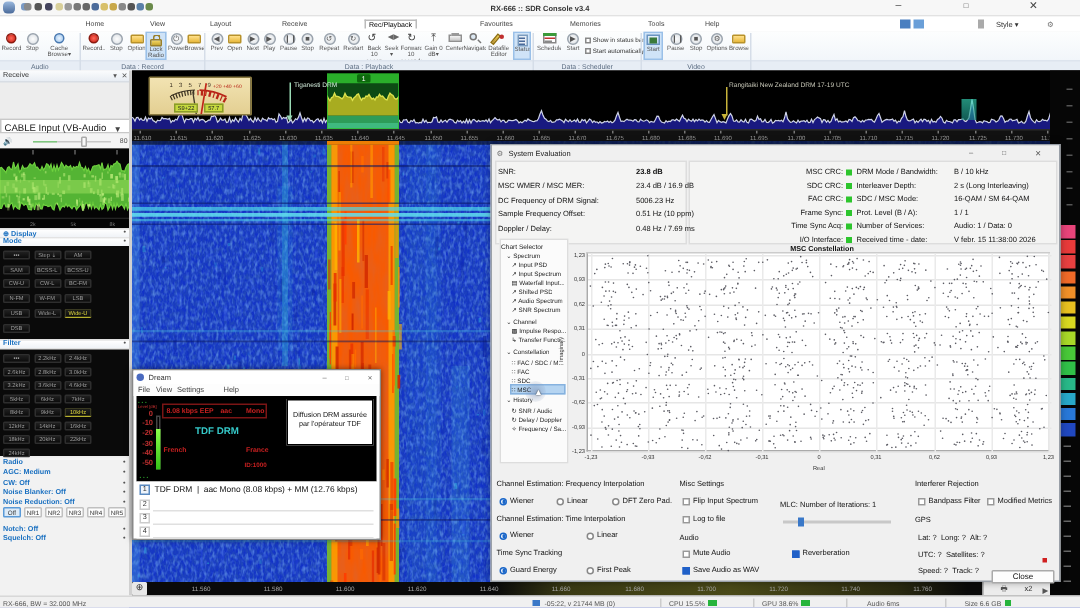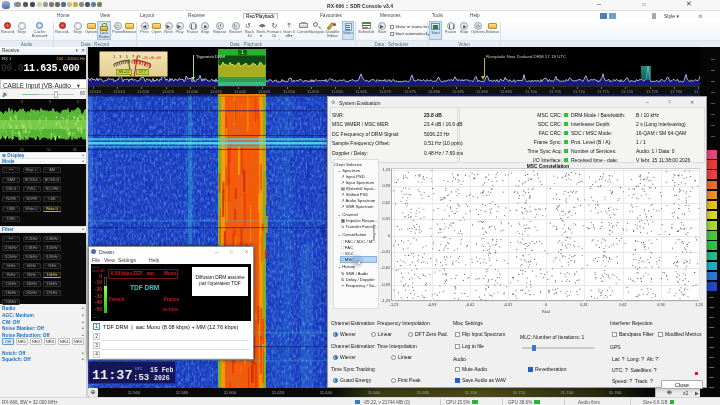--- a/index.html
+++ b/index.html
@@ -207,25 +207,20 @@
       <div class="gsep" style="left:136px"></div>
       <div class="grouplabel" style="left:137px;width:218px;text-align:center">Data : Playback</div>
       <div class="gsep" style="left:355px"></div>
       <div class="grouplabel" style="left:356px;width:71px;text-align:center">Data : Scheduler</div>
       <div class="gsep" style="left:427px"></div>
       <div class="grouplabel" style="left:428px;width:72px;text-align:center">Video</div>
       <div class="gsep" style="left:500px"></div>
     </div>
 <div class="abs" id="leftpanel">
       <div class="abs" id="rxtitle">Receive <span style="position:absolute;right:10px;top:1px;color:#555">▾</span><span style="position:absolute;right:3px;top:1px;color:#555">✕</span></div>
-      <div class="abs" id="freqdisp">
-        <div class="rx">RX 1</div>
-        <div class="range">100 - 10100 Hz</div>
-        <div class="digits"><span class="dim">00.0</span>11.635.000</div>
-      </div>
       <div class="abs" id="cable">CABLE Input (VB-Audio <span style="position:absolute;right:7px;color:#444">▾</span></div>
       <div class="abs" id="volrow">
         <span style="position:absolute;left:2px;top:2px;font-size:5px;color:#666">🔊</span>
         <span style="position:absolute;left:22px;top:4.5px;width:52px;height:1.5px;background:#c8c8c8"></span>
         <span style="position:absolute;left:22px;top:4.5px;width:16px;height:1.5px;background:#7ec87e"></span>
         <span style="position:absolute;left:54px;top:2px;width:4px;height:7px;background:#f8f8f8;border:1px solid #aaa;border-radius:1px"></span>
         <span style="position:absolute;right:3px;top:2px;font-size:4.6px;color:#555">80</span>
       </div>
       <div class="abs" id="audspec">
         <svg width="86" height="53" style="position:absolute;left:0;top:0">
@@ -1426,27 +1421,20 @@
       <div class="abs" id="dreamlist">
         <div class="abs" style="left:2px;top:2px;width:7px;height:7px;border:1px solid #5a8ac0;background:#eef4fb;font-size:4.8px;text-align:center;line-height:6.5px;color:#333">1</div>
         <div class="abs" style="left:2px;top:12px;width:7px;height:7px;border:1px solid #ccc;font-size:4.8px;text-align:center;line-height:6.5px;color:#333">2</div>
         <div class="abs" style="left:11px;top:19px;width:147px;height:1px;background:#e0e0e0"></div>
         <div class="abs" style="left:2px;top:21px;width:7px;height:7px;border:1px solid #ccc;font-size:4.8px;text-align:center;line-height:6.5px;color:#333">3</div>
         <div class="abs" style="left:11px;top:28px;width:147px;height:1px;background:#e0e0e0"></div>
         <div class="abs" style="left:2px;top:30px;width:7px;height:7px;border:1px solid #ccc;font-size:4.8px;text-align:center;line-height:6.5px;color:#333">4</div>
         <div class="abs" style="left:11px;top:37px;width:147px;height:1px;background:#e0e0e0"></div>
         <div class="abs" style="left:12px;top:3px;font-size:5.6px;color:#111">TDF DRM&nbsp;&nbsp;|&nbsp;&nbsp;aac Mono (8.08 kbps) + MM (12.76 kbps)</div>
       </div>
-    </div>
-<div class="abs" id="clock">
-      <div style="position:absolute;left:3px;top:6px;font-family:'Liberation Mono',monospace;font-size:13.5px;font-weight:bold;color:#eee">11:37</div>
-      <div style="position:absolute;left:44px;top:10.5px;font-family:'Liberation Mono',monospace;font-size:9px;font-weight:bold;color:#eee">:53</div>
-      <div style="position:absolute;left:46px;top:5px;font-size:3.5px;color:#aab4d8">UTC</div>
-      <div style="position:absolute;left:61px;top:5px;font-family:'Liberation Mono',monospace;font-size:6.5px;font-weight:bold;color:#eee">15 Feb</div>
-      <div style="position:absolute;left:65px;top:12.5px;font-family:'Liberation Mono',monospace;font-size:6.5px;font-weight:bold;color:#eee">2026</div>
     </div>
 <div class="abs" id="syseval">
       <div class="abs" id="sysheader">
         <span style="position:absolute;left:3px;top:2px;font-size:5px;color:#777">⚙</span>
         <span style="position:absolute;left:11px;top:2.5px">System Evaluation</span>
         <span style="position:absolute;left:318px;top:2px;color:#555">–</span>
         <span style="position:absolute;left:340px;top:2px;color:#555;font-size:4.5px">□</span>
         <span style="position:absolute;left:362px;top:2px;color:#555">✕</span>
       </div>
       <div class="abs" style="left:0;top:10px;width:378px;height:57px">

